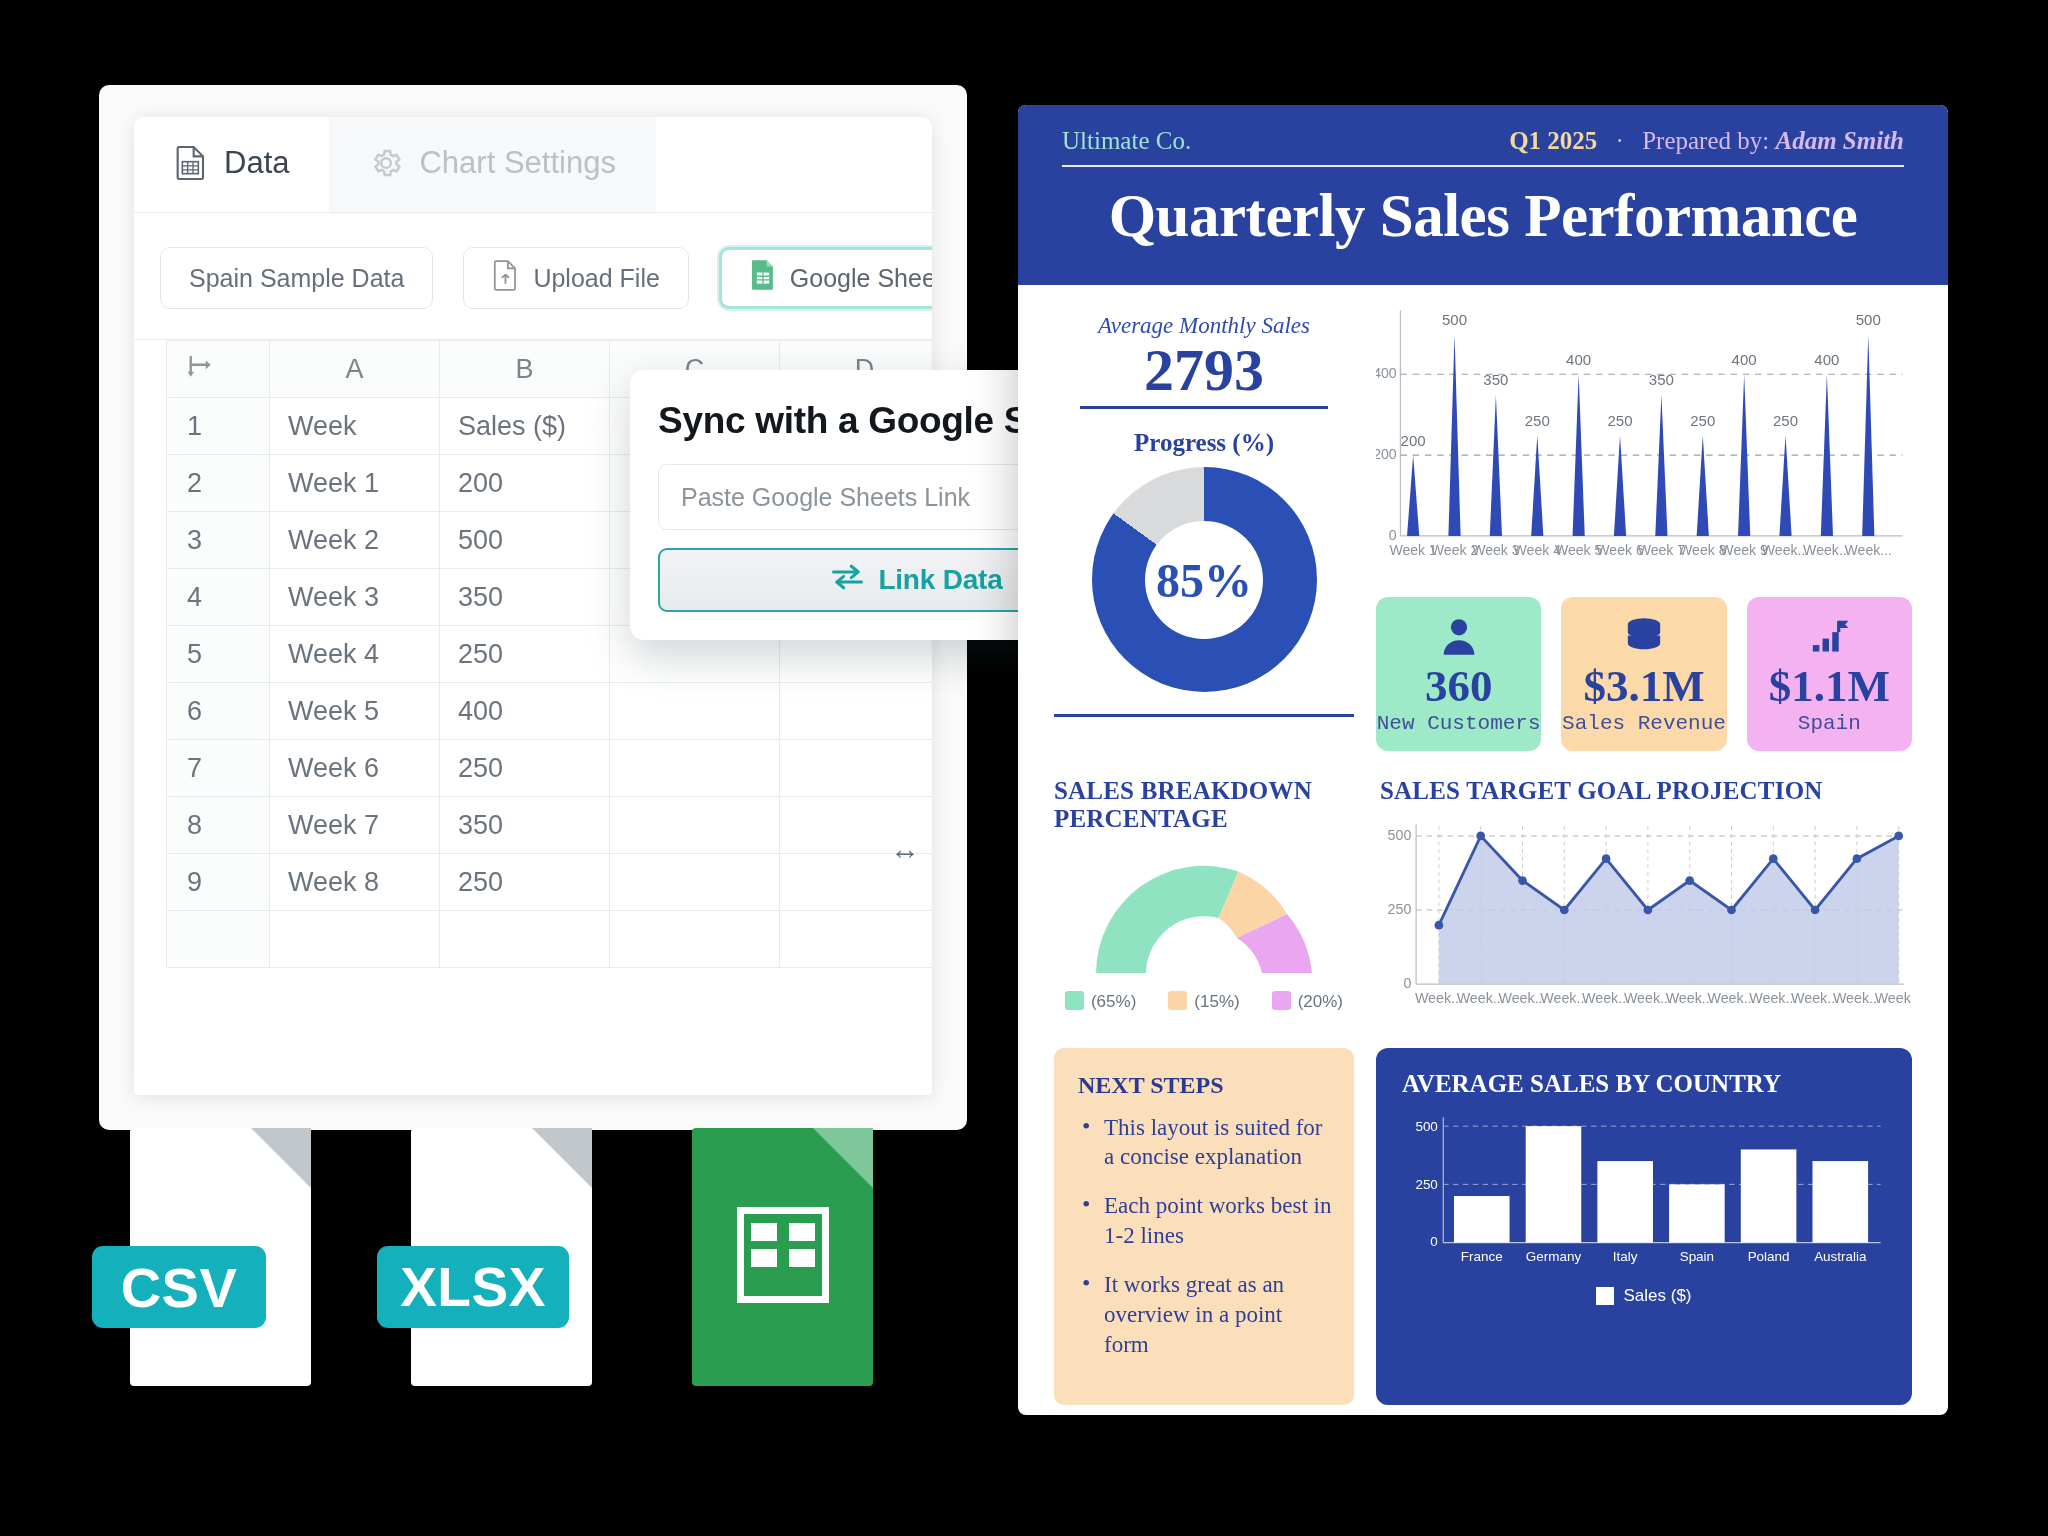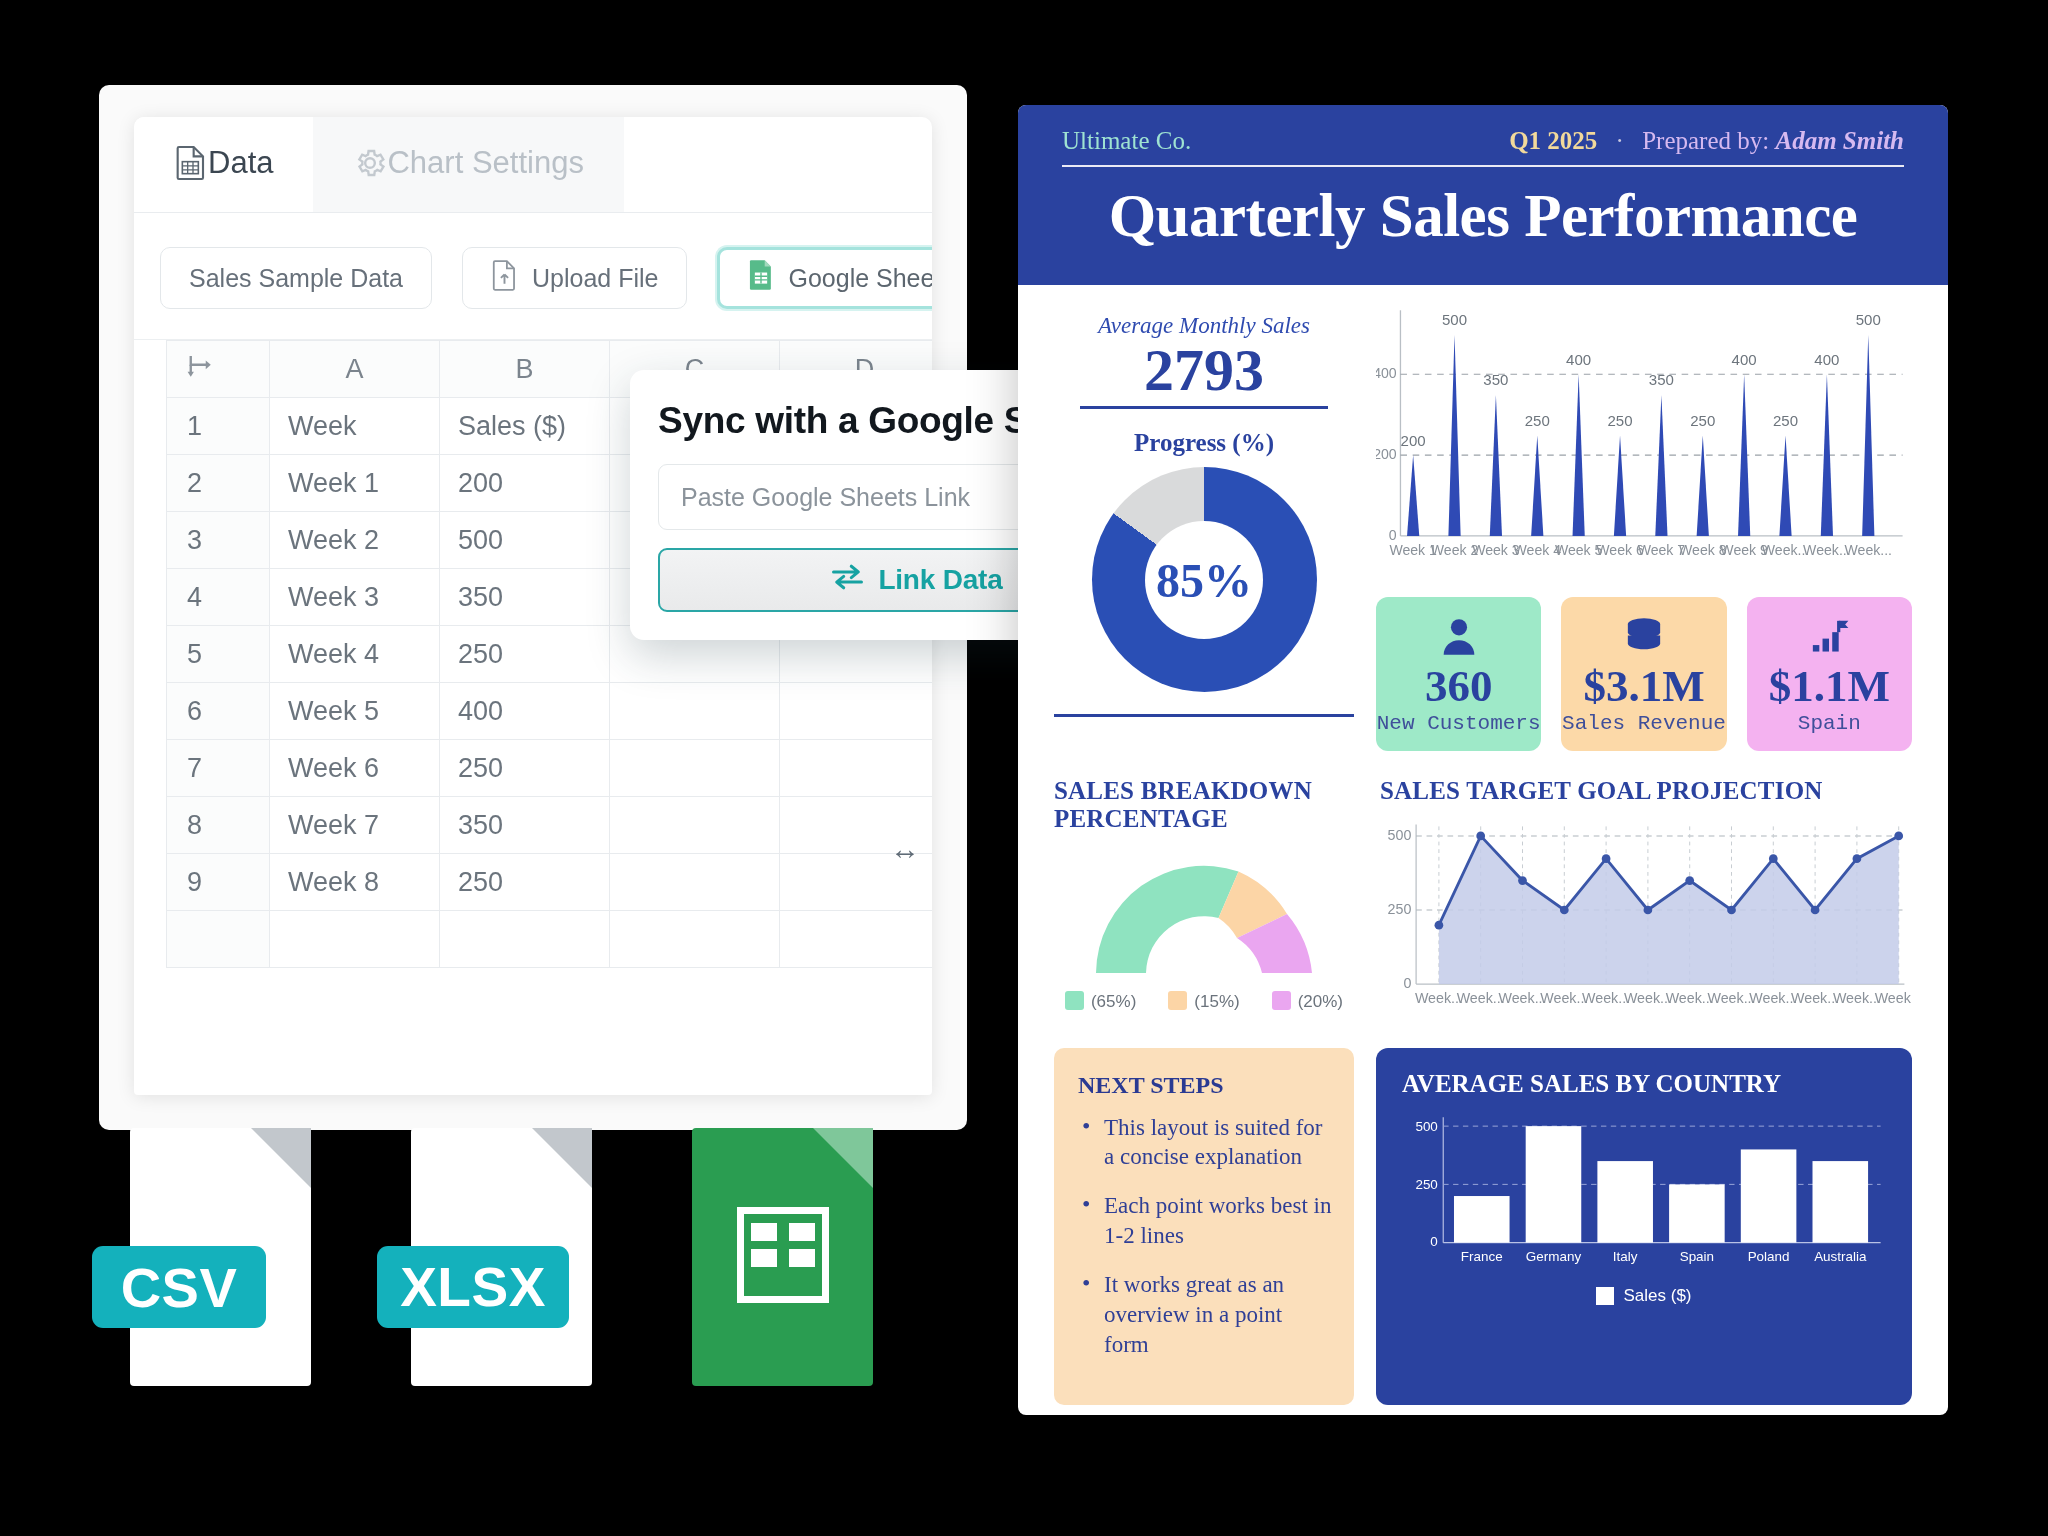--- a/index.html
+++ b/index.html
@@ -15,21 +15,21 @@
     box-shadow: 0 18px 60px rgba(0,0,0,0.25);
   }
   .app-inner {
     position: absolute; left: 35px; top: 32px; right: 35px; bottom: 35px;
     background: #ffffff; border-radius: 10px 10px 4px 4px;
     box-shadow: 0 2px 18px rgba(0,0,0,0.10);
     overflow: hidden;
   }
   .tabbar { display: flex; height: 96px; border-bottom: 1px solid #e9ecef; }
   .tab {
-    display: flex; align-items: center; 
+    display: flex; align-items: center; gap: 16px;
     padding: 0 40px; height: 100%; font-size: 31px; color: #b9c0c7;
     border-bottom: 3px solid transparent; background: #f7f8f9;
   }
   .tab.active { color: #3b4651; background: #ffffff; border-bottom-color: #ffffff; font-weight: 400; }
   .tab .ic { width: 34px; height: 34px; display: flex; align-items: center; justify-content: center; }
 
   .btnrow { display: flex; gap: 30px; padding: 34px 26px 30px 26px; }
   .pbtn {
     display: flex; align-items: center; gap: 14px;
     height: 62px; padding: 0 28px; border: 1.5px solid #e3e7ea; border-radius: 10px;
@@ -187,21 +187,21 @@
                 <path d="M12 8.6a3.4 3.4 0 1 0 0 6.8 3.4 3.4 0 0 0 0-6.8z" fill="none" stroke="#c3c9cf" stroke-width="1.7"></path>
                 <path d="M19.4 13a7.6 7.6 0 0 0 0-2l2-1.5-2-3.4-2.4 1a7.6 7.6 0 0 0-1.7-1l-.4-2.6h-3.9l-.4 2.6a7.6 7.6 0 0 0-1.7 1l-2.4-1-2 3.4L6.6 11a7.6 7.6 0 0 0 0 2l-2 1.5 2 3.4 2.4-1a7.6 7.6 0 0 0 1.7 1l.4 2.6h3.9l.4-2.6a7.6 7.6 0 0 0 1.7-1l2.4 1 2-3.4z" fill="none" stroke="#c3c9cf" stroke-width="1.7"></path>
               </svg>
           </span>
           <span>Chart Settings</span>
         </div>
       </div>
 
       <div class="btnrow">
         <button class="pbtn">
-          <span>Sales Sample Data</span>
+          <span>Spain Sample Data</span>
         </button>
         <button class="pbtn">
           <span>
             <svg width="27" height="31" viewBox="0 0 22 26">
                 <path d="M3 1h10l6 6v17a1 1 0 0 1-1 1H3a1 1 0 0 1-1-1V2a1 1 0 0 1 1-1z" fill="none" stroke="#8d959d" stroke-width="1.5"></path>
                 <path d="M13 1v6h6" fill="none" stroke="#8d959d" stroke-width="1.5"></path>
                 <path d="M11 20v-8M11 12l-3 3M11 12l3 3" stroke="#8d959d" stroke-width="1.6" fill="none"></path>
               </svg>
           </span>
           <span>Upload File</span>

